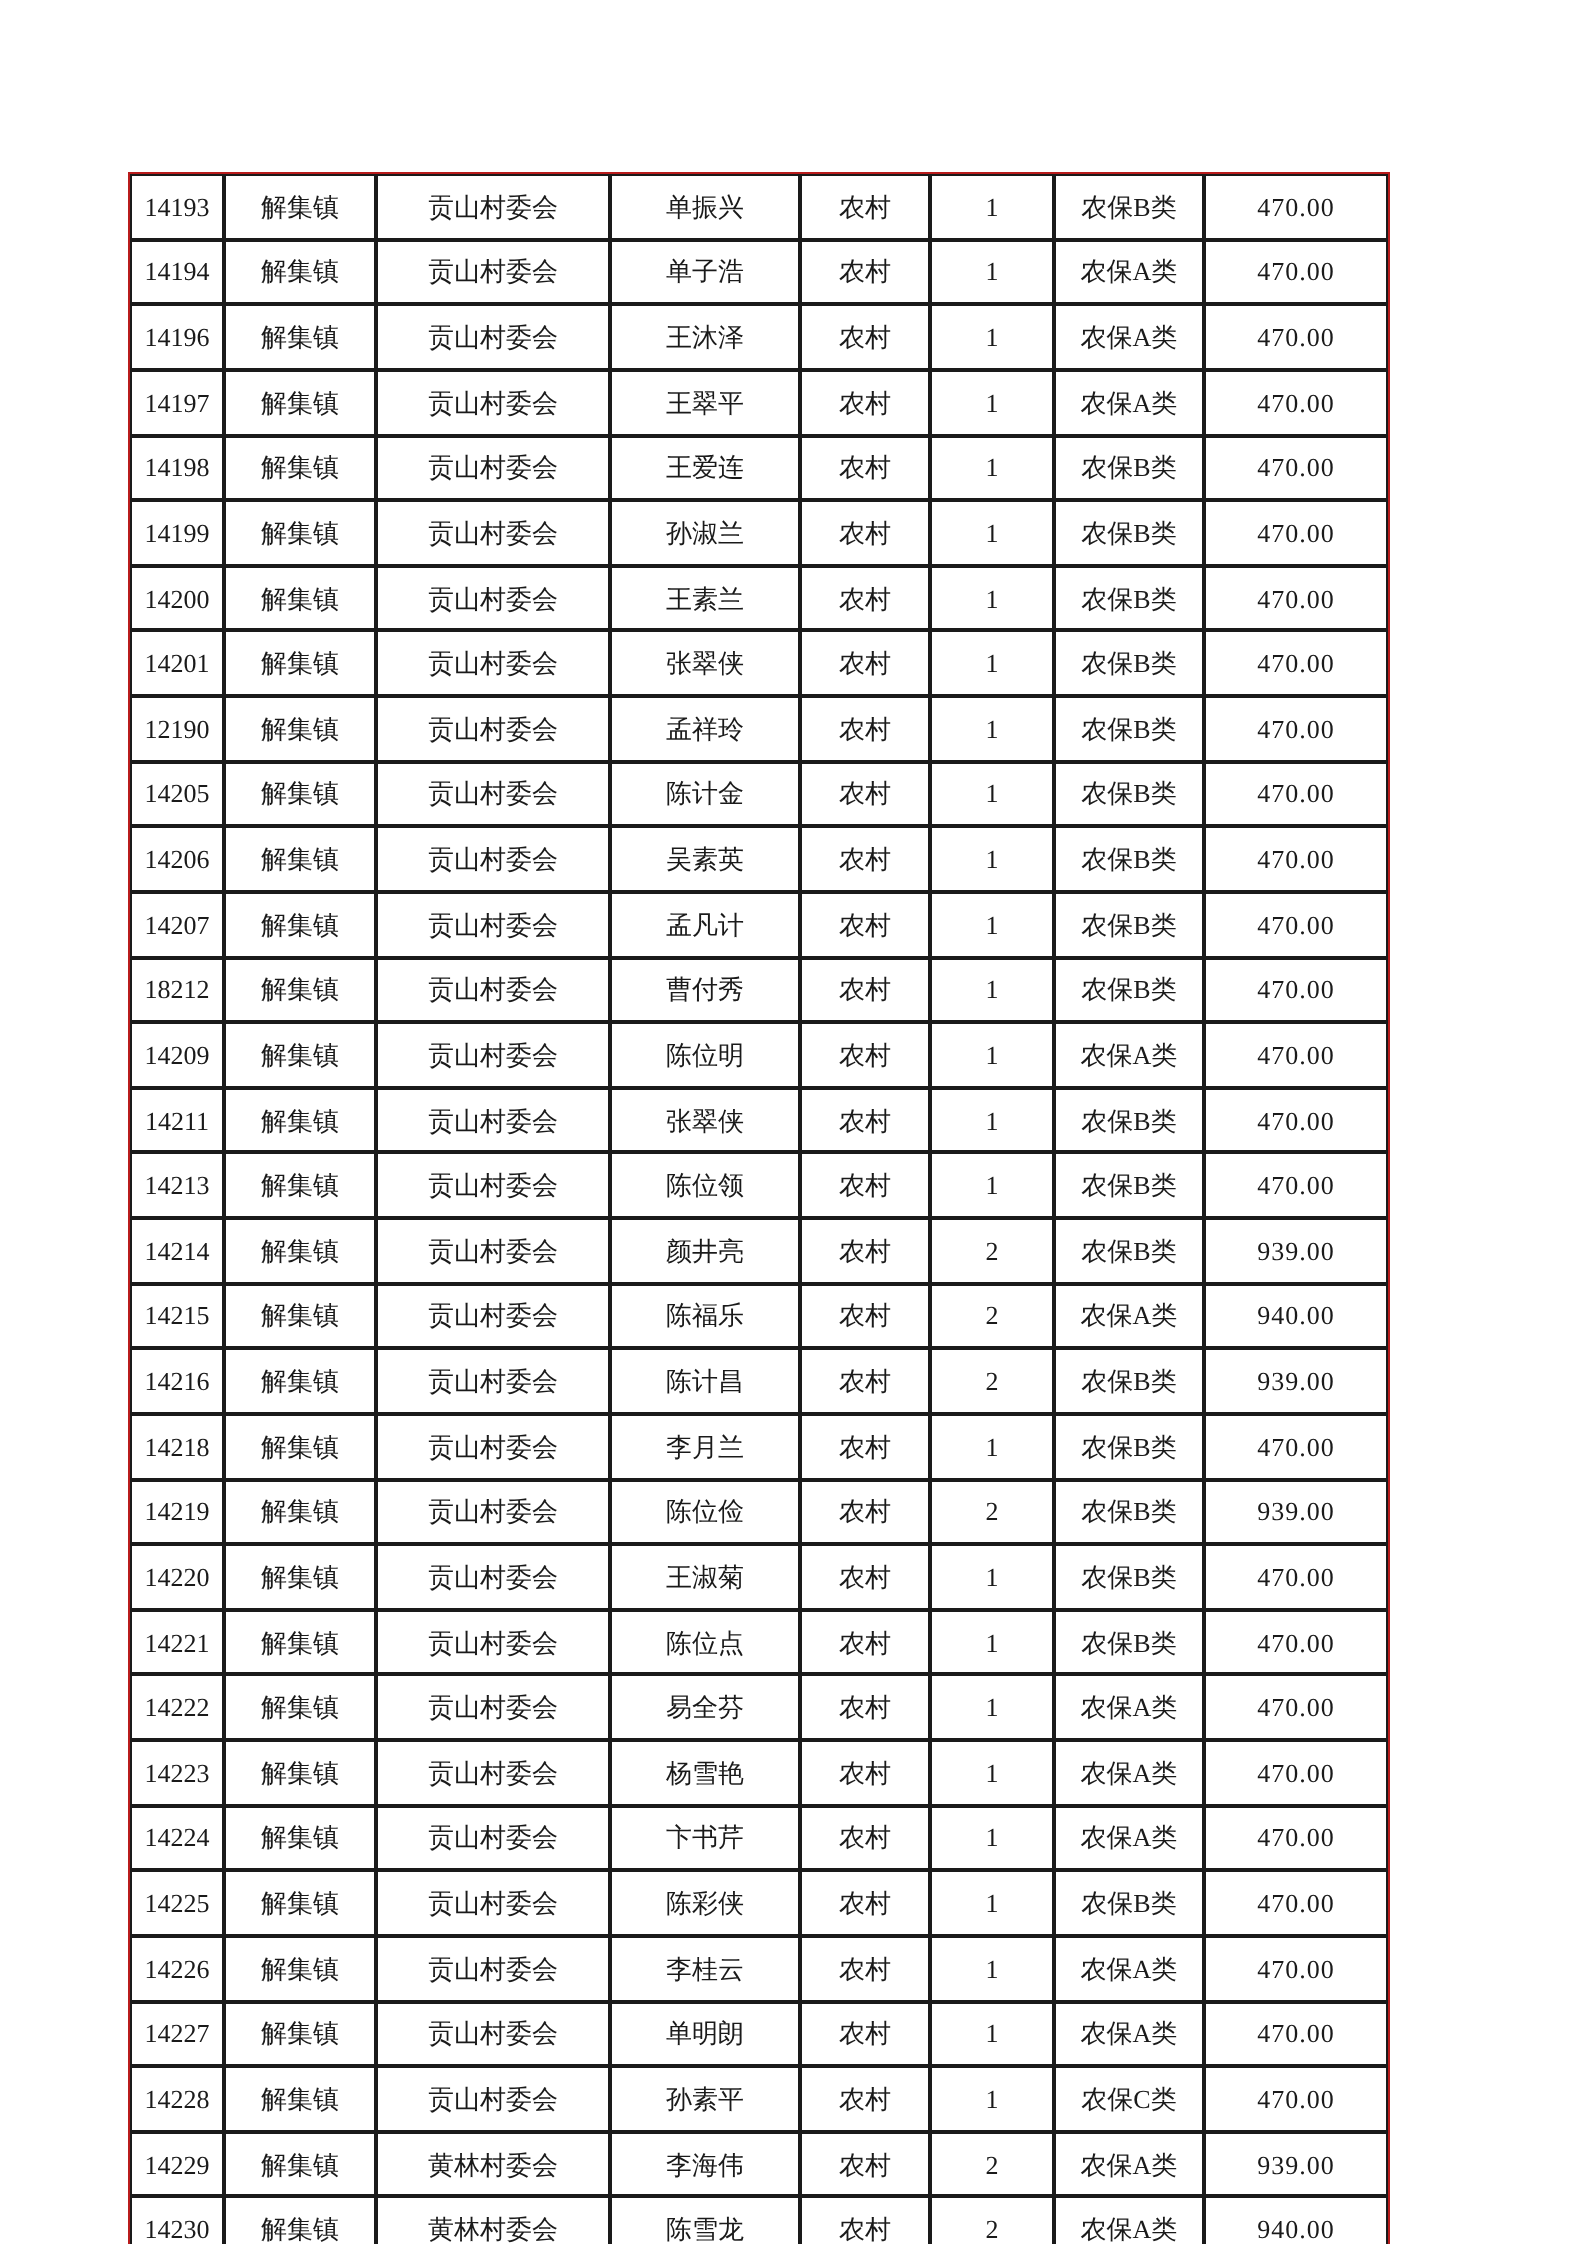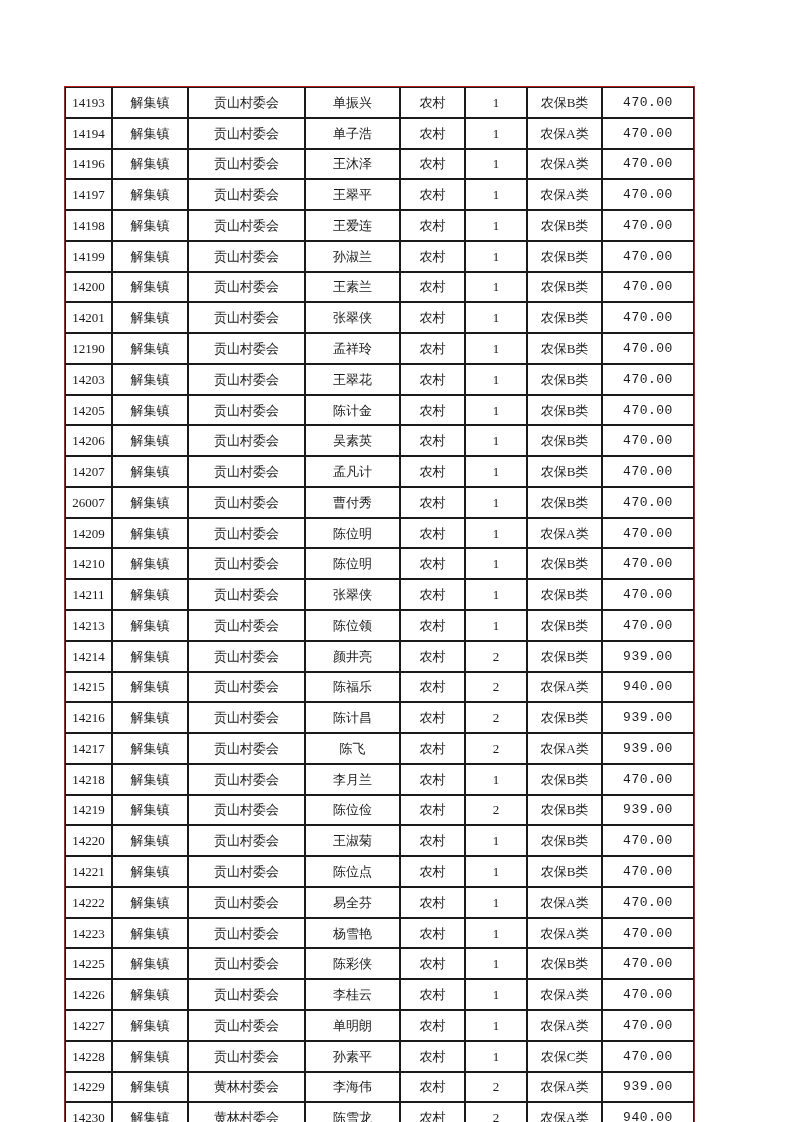--- a/index.html
+++ b/index.html
@@ -34,21 +34,20 @@
     vertical-align: middle;
     font-size: 13px;
     line-height: 1;
     color: #1a1a1a;
     white-space: nowrap;
     overflow: hidden;
   }
   
   table.data-table td.col-amount {
     letter-spacing: 0.5px;
-    font-family: Liberation Mono, monospace;
   }
 </style>
 </head>
 <body>
 
 <div class="page">
   <table class="data-table">
     <colgroup>
       <col style="width:47px">
       <col style="width:76px">
@@ -144,30 +143,20 @@
           <td class="col-id">12190</td>
           <td class="col-town">解集镇</td>
           <td class="col-village">贡山村委会</td>
           <td class="col-name">孟祥玲</td>
           <td class="col-residence">农村</td>
           <td class="col-person-count">1</td>
           <td class="col-category">农保B类</td>
           <td class="col-amount">470.00</td>
         </tr>
         <tr>
-          <td class="col-id">14203</td>
-          <td class="col-town">解集镇</td>
-          <td class="col-village">贡山村委会</td>
-          <td class="col-name">王翠花</td>
-          <td class="col-residence">农村</td>
-          <td class="col-person-count">1</td>
-          <td class="col-category">农保B类</td>
-          <td class="col-amount">470.00</td>
-        </tr>
-        <tr>
           <td class="col-id">14205</td>
           <td class="col-town">解集镇</td>
           <td class="col-village">贡山村委会</td>
           <td class="col-name">陈计金</td>
           <td class="col-residence">农村</td>
           <td class="col-person-count">1</td>
           <td class="col-category">农保B类</td>
           <td class="col-amount">470.00</td>
         </tr>
         <tr>
@@ -184,50 +173,40 @@
           <td class="col-id">14207</td>
           <td class="col-town">解集镇</td>
           <td class="col-village">贡山村委会</td>
           <td class="col-name">孟凡计</td>
           <td class="col-residence">农村</td>
           <td class="col-person-count">1</td>
           <td class="col-category">农保B类</td>
           <td class="col-amount">470.00</td>
         </tr>
         <tr>
-          <td class="col-id">26007</td>
+          <td class="col-id">18212</td>
           <td class="col-town">解集镇</td>
           <td class="col-village">贡山村委会</td>
           <td class="col-name">曹付秀</td>
           <td class="col-residence">农村</td>
           <td class="col-person-count">1</td>
           <td class="col-category">农保B类</td>
           <td class="col-amount">470.00</td>
         </tr>
         <tr>
           <td class="col-id">14209</td>
           <td class="col-town">解集镇</td>
           <td class="col-village">贡山村委会</td>
           <td class="col-name">陈位明</td>
           <td class="col-residence">农村</td>
           <td class="col-person-count">1</td>
           <td class="col-category">农保A类</td>
           <td class="col-amount">470.00</td>
         </tr>
         <tr>
-          <td class="col-id">14210</td>
-          <td class="col-town">解集镇</td>
-          <td class="col-village">贡山村委会</td>
-          <td class="col-name">陈位明</td>
-          <td class="col-residence">农村</td>
-          <td class="col-person-count">1</td>
-          <td class="col-category">农保B类</td>
-          <td class="col-amount">470.00</td>
-        </tr>
-        <tr>
           <td class="col-id">14211</td>
           <td class="col-town">解集镇</td>
           <td class="col-village">贡山村委会</td>
           <td class="col-name">张翠侠</td>
           <td class="col-residence">农村</td>
           <td class="col-person-count">1</td>
           <td class="col-category">农保B类</td>
           <td class="col-amount">470.00</td>
         </tr>
         <tr>
@@ -264,50 +243,40 @@
           <td class="col-id">14216</td>
           <td class="col-town">解集镇</td>
           <td class="col-village">贡山村委会</td>
           <td class="col-name">陈计昌</td>
           <td class="col-residence">农村</td>
           <td class="col-person-count">2</td>
           <td class="col-category">农保B类</td>
           <td class="col-amount">939.00</td>
         </tr>
         <tr>
-          <td class="col-id">14217</td>
-          <td class="col-town">解集镇</td>
-          <td class="col-village">贡山村委会</td>
-          <td class="col-name">陈飞</td>
-          <td class="col-residence">农村</td>
-          <td class="col-person-count">2</td>
-          <td class="col-category">农保A类</td>
+          <td class="col-id">14218</td>
+          <td class="col-town">解集镇</td>
+          <td class="col-village">贡山村委会</td>
+          <td class="col-name">李月兰</td>
+          <td class="col-residence">农村</td>
+          <td class="col-person-count">1</td>
+          <td class="col-category">农保B类</td>
+          <td class="col-amount">470.00</td>
+        </tr>
+        <tr>
+          <td class="col-id">14219</td>
+          <td class="col-town">解集镇</td>
+          <td class="col-village">贡山村委会</td>
+          <td class="col-name">陈位俭</td>
+          <td class="col-residence">农村</td>
+          <td class="col-person-count">2</td>
+          <td class="col-category">农保B类</td>
           <td class="col-amount">939.00</td>
         </tr>
         <tr>
-          <td class="col-id">14218</td>
-          <td class="col-town">解集镇</td>
-          <td class="col-village">贡山村委会</td>
-          <td class="col-name">李月兰</td>
-          <td class="col-residence">农村</td>
-          <td class="col-person-count">1</td>
-          <td class="col-category">农保B类</td>
-          <td class="col-amount">470.00</td>
-        </tr>
-        <tr>
-          <td class="col-id">14219</td>
-          <td class="col-town">解集镇</td>
-          <td class="col-village">贡山村委会</td>
-          <td class="col-name">陈位俭</td>
-          <td class="col-residence">农村</td>
-          <td class="col-person-count">2</td>
-          <td class="col-category">农保B类</td>
-          <td class="col-amount">939.00</td>
-        </tr>
-        <tr>
           <td class="col-id">14220</td>
           <td class="col-town">解集镇</td>
           <td class="col-village">贡山村委会</td>
           <td class="col-name">王淑菊</td>
           <td class="col-residence">农村</td>
           <td class="col-person-count">1</td>
           <td class="col-category">农保B类</td>
           <td class="col-amount">470.00</td>
         </tr>
         <tr>
@@ -328,20 +297,30 @@
           <td class="col-residence">农村</td>
           <td class="col-person-count">1</td>
           <td class="col-category">农保A类</td>
           <td class="col-amount">470.00</td>
         </tr>
         <tr>
           <td class="col-id">14223</td>
           <td class="col-town">解集镇</td>
           <td class="col-village">贡山村委会</td>
           <td class="col-name">杨雪艳</td>
+          <td class="col-residence">农村</td>
+          <td class="col-person-count">1</td>
+          <td class="col-category">农保A类</td>
+          <td class="col-amount">470.00</td>
+        </tr>
+        <tr>
+          <td class="col-id">14224</td>
+          <td class="col-town">解集镇</td>
+          <td class="col-village">贡山村委会</td>
+          <td class="col-name">卞书芹</td>
           <td class="col-residence">农村</td>
           <td class="col-person-count">1</td>
           <td class="col-category">农保A类</td>
           <td class="col-amount">470.00</td>
         </tr>
         <tr>
           <td class="col-id">14225</td>
           <td class="col-town">解集镇</td>
           <td class="col-village">贡山村委会</td>
           <td class="col-name">陈彩侠</td>

